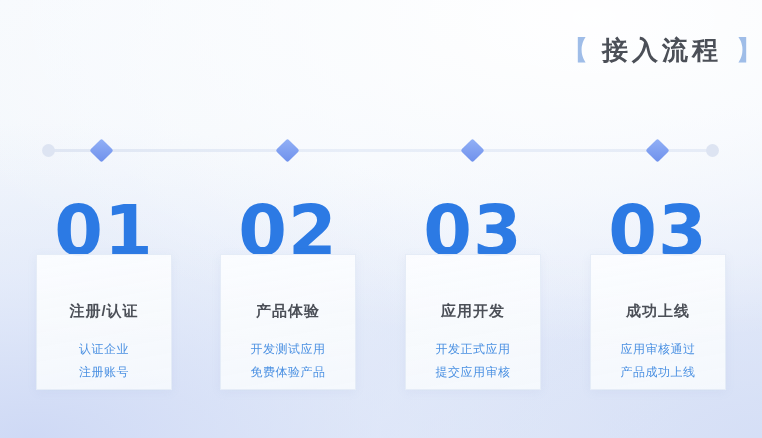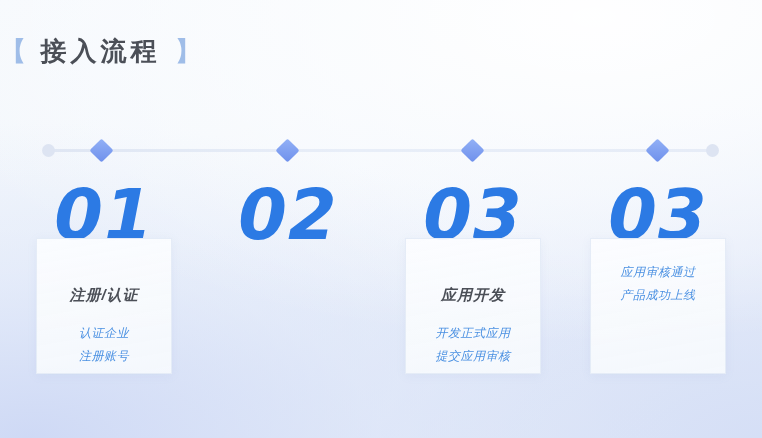--- a/index.html
+++ b/index.html
@@ -26,22 +26,23 @@
       radial-gradient(120% 100% at 100% 100%, rgba(212,222,246,0.85) 0%, rgba(226,233,249,0.45) 42%, rgba(255,255,255,0) 76%),
       linear-gradient(160deg, #f6f9fd 0%, #f3f7fc 30%, #eef3fb 56%, #e3eaf8 80%, #dde5f6 100%);
   }
 
   
   #title-area {
     position: absolute;
     left: 0;
     top: 38px;
     width: 762px;
-    text-align: left;
+    text-align: right;
     white-space: nowrap;
+    font-family: Liberation Serif, serif;
   }
   .bracket {
     display: inline-block;
     font-size: 26px;
     font-weight: 700;
     color: #9fbde8;
     vertical-align: middle;
     line-height: 1;
   }
   #page-title {
@@ -96,24 +97,23 @@
   
   #steps {
     position: absolute;
     left: 0;
     top: 0;
     width: 762px;
     height: 438px;
   }
   .step {
     position: absolute;
-    top: 180px;
+    top: 196px;
     width: 180px;
     height: 200px;
-    font-style: italic;
   }
   .step-number {
     position: absolute;
     left: 0;
     top: 0;
     width: 180px;
     text-align: center;
     font-size: 70px;
     line-height: 70px;
     font-weight: 700;
@@ -178,33 +178,39 @@
       <div class="step-number">01</div>
       <div class="step-card">
         <div class="card-title">注册/认证</div>
         <div class="card-line">认证企业</div>
         <div class="card-line">注册账号</div>
       </div>
     </div>
 
     <div class="step" style="left:198px;">
       <div class="step-number">02</div>
+      <div class="step-card">
+        <div class="card-title">产品体验</div>
+        <div class="card-line">开发测试应用</div>
+        <div class="card-line">免费体验产品</div>
+      </div>
     </div>
 
     <div class="step" style="left:383px;">
       <div class="step-number">03</div>
       <div class="step-card">
         <div class="card-title">应用开发</div>
         <div class="card-line">开发正式应用</div>
         <div class="card-line">提交应用审核</div>
       </div>
     </div>
 
     <div class="step" style="left:568px;">
       <div class="step-number">03</div>
       <div class="step-card">
+        <div class="card-title">成功上线</div>
         <div class="card-line">应用审核通过</div>
         <div class="card-line">产品成功上线</div>
       </div>
     </div>
 
   </div>
 </div>
 
 </body></html>

